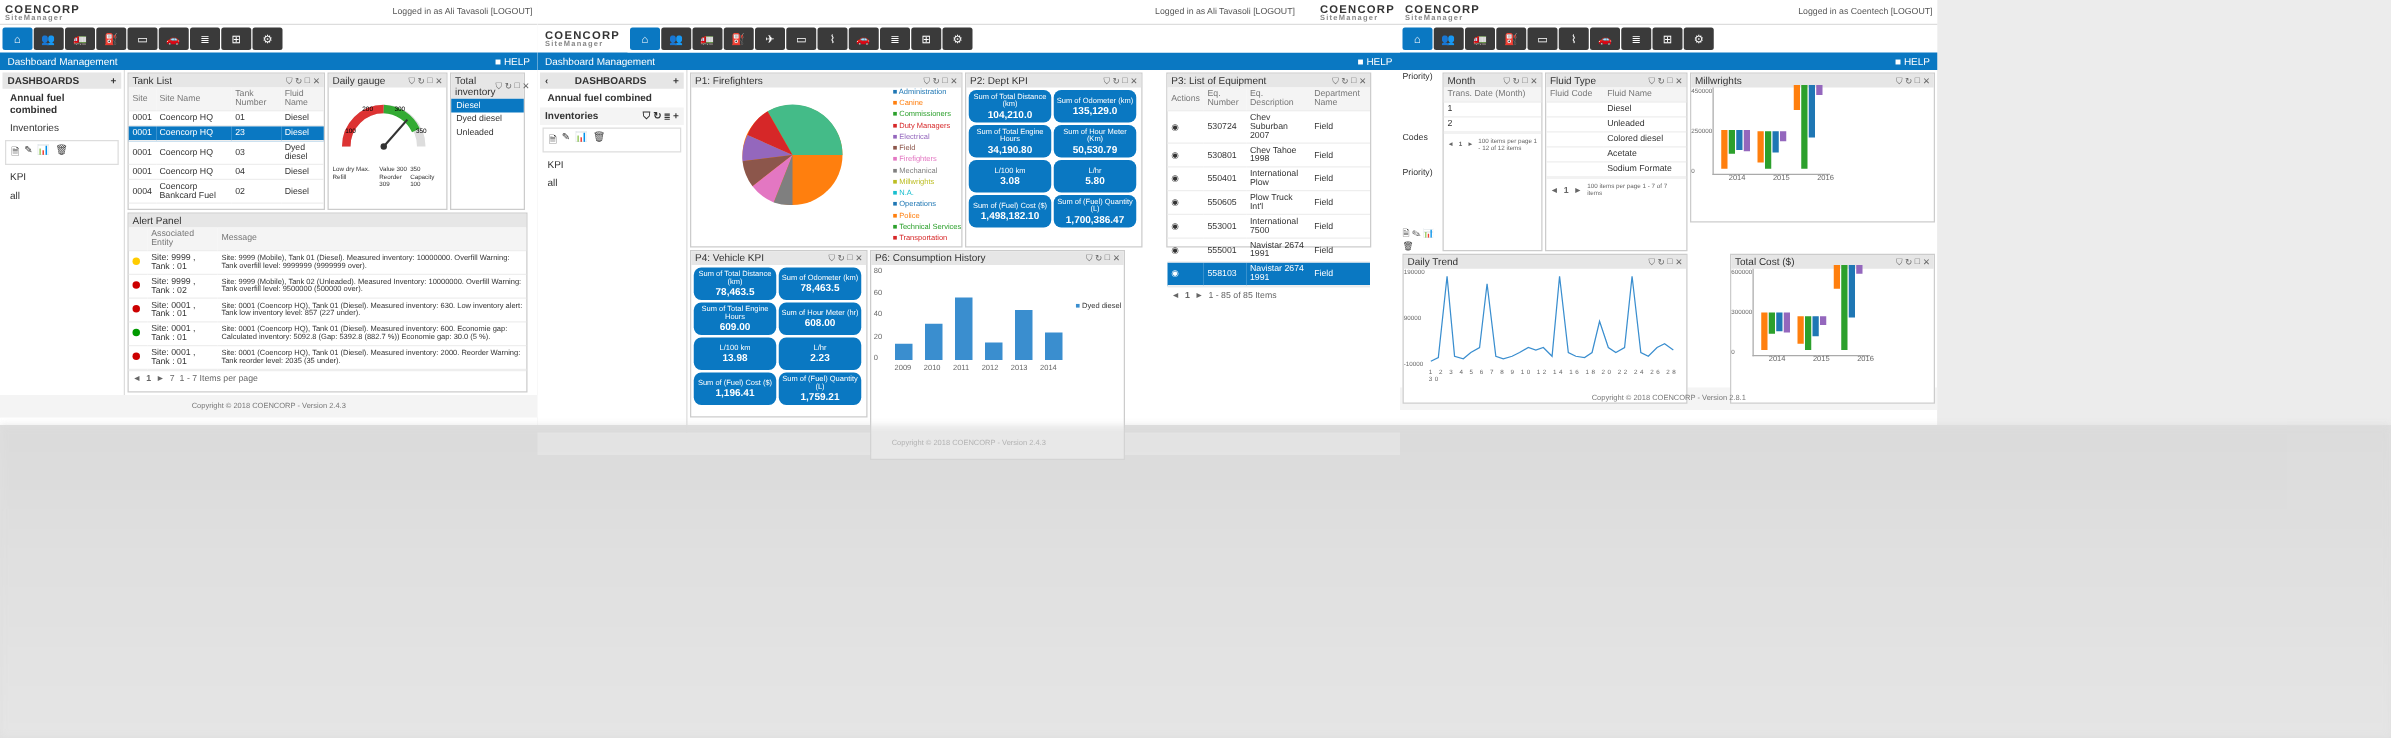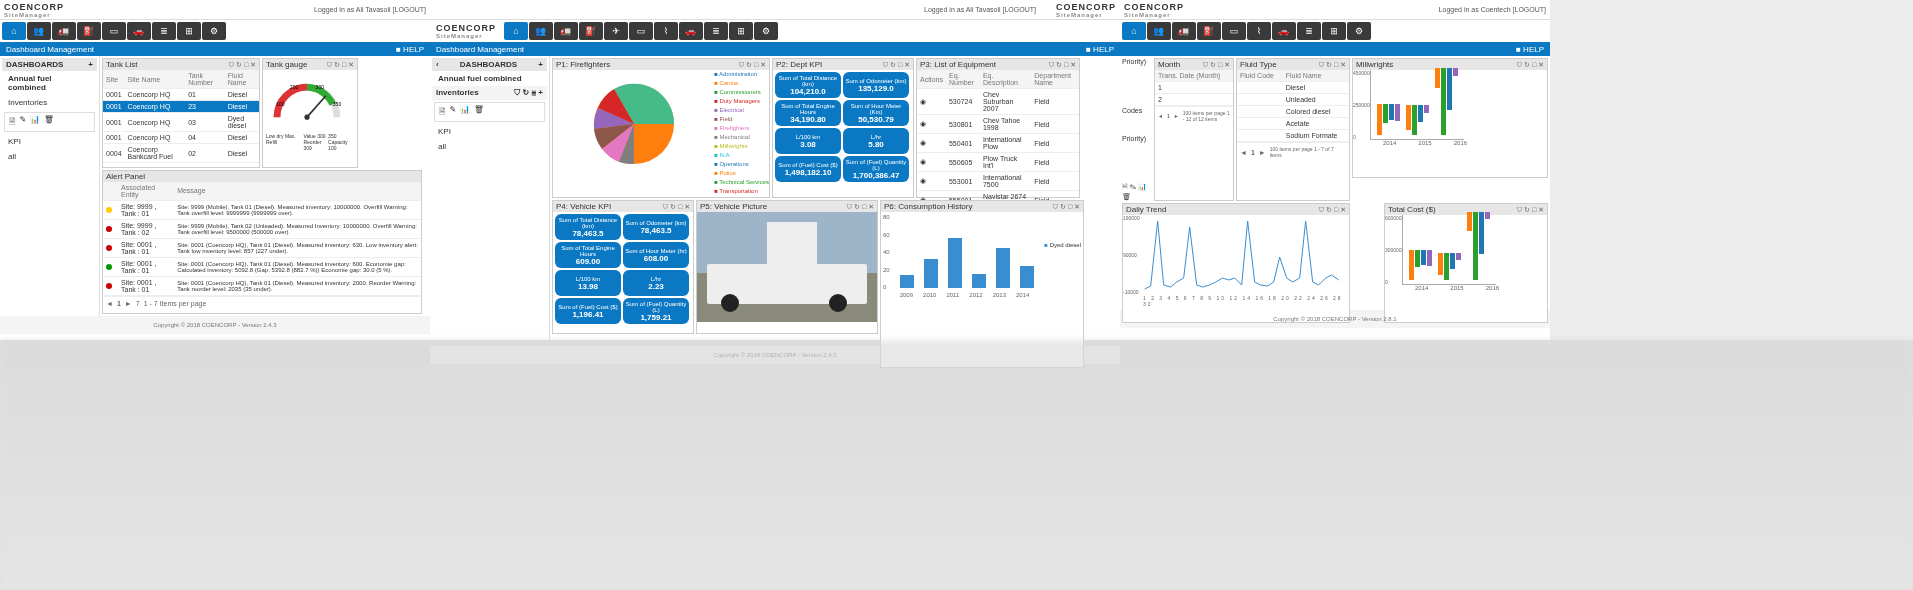--- a/index.html
+++ b/index.html
@@ -148,21 +148,21 @@
                   <td>0004</td>
                   <td>Coencorp Bankcard Fuel</td>
                   <td>02</td>
                   <td>Diesel</td>
                 </tr>
           </tbody>
             </table>
         </div>
         <div class="panel" style="width:96px;">
           <div class="ph">
-              <span>Tank gauge</span>
+              <span>Daily gauge</span>
               <span class="tools">
                 <span>⛉</span>
                 <span>↻</span>
                 <span>□</span>
                 <span>✕</span>
               </span>
             </div>
           <svg class="gauge" viewBox="0 0 100 70">
             <path d="M15 55 A35 35 0 0 1 85 55" fill="none" stroke="#ddd" stroke-width="8"></path>
             <path d="M15 55 A35 35 0 0 1 50 20" fill="none" stroke="#d33" stroke-width="8"></path>
@@ -173,20 +173,34 @@
               <text x="30" y="22" font-size="6">200</text>
               <text x="60" y="22" font-size="6">300</text>
               <text x="80" y="42" font-size="6">350</text>
           </svg>
           <div style="font-size:5px;padding:1px 3px;display:flex;justify-content:space-between;">
             <span>Low dry
 Max. Refill</span>
             <span><span>Value 300</span><br><span>Reorder 309</span></span>
             <span><span>350</span><br><span>Capacity 100</span></span>
           </div>
+        </div>
+        <div class="panel" style="width:60px;">
+          <div class="ph">
+              <span>Total inventory</span>
+              <span class="tools">
+                <span>⛉</span>
+                <span>↻</span>
+                <span>□</span>
+                <span>✕</span>
+              </span>
+            </div>
+          <div style="background:#0a78c2;color:#fff;padding:2px 4px;font-size:7px;">Diesel</div>
+          <div style="padding:2px 4px;font-size:7px;">Dyed diesel</div>
+          <div style="padding:2px 4px;font-size:7px;">Unleaded</div>
         </div>
         <div class="panel" style="width:320px;">
           <div class="ph">
               <span>Alert Panel</span>
             </div>
           <table>
             <tbody>
                 <tr>
                   <th></th>
                   <th>Associated Entity</th>
@@ -353,21 +367,21 @@
                 <span>Sum of (Fuel) Cost ($)</span>
                 <b>1,498,182.10</b>
               </div>
             <div class="kpi-chip">
                 <span>Sum of (Fuel) Quantity (L)</span>
                 <b>1,700,386.47</b>
               </div>
           </div>
         </div>
 
-        <div class="panel" style="width:164px;height:140px;">
+        <div class="panel" style="width:164px;height:140px;margin-left:17px;">
           <div class="ph">
               <span>P3: List of Equipment</span>
               <span class="tools">
                 <span>⛉</span>
                 <span>↻</span>
                 <span>□</span>
                 <span>✕</span>
               </span>
             </div>
           <table>
@@ -469,37 +483,20 @@
                 <span>Sum of (Fuel) Cost ($)</span>
                 <b>1,196.41</b>
               </div>
             <div class="kpi-chip">
                 <span>Sum of (Fuel) Quantity (L)</span>
                 <b>1,759.21</b>
               </div>
           </div>
         </div>
 
-        <div class="panel" style="width:182px;height:134px;">
-          <div class="ph">
-              <span>P5: Vehicle Picture</span>
-              <span class="tools">
-                <span>⛉</span>
-                <span>↻</span>
-                <span>□</span>
-                <span>✕</span>
-              </span>
-            </div>
-          <div class="truck">
-            <div style="position:absolute;bottom:18px;left:10px;right:10px;height:40px;background:#eee;border-radius:2px;"></div>
-            <div style="position:absolute;bottom:50px;left:70px;width:50px;height:50px;background:#eee;"></div>
-            <div style="position:absolute;bottom:10px;left:24px;width:18px;height:18px;background:#222;border-radius:50%;"></div>
-            <div style="position:absolute;bottom:10px;right:30px;width:18px;height:18px;background:#222;border-radius:50%;"></div>
-          </div>
-        </div>
 
         <div class="panel" style="width:204px;height:168px;">
           <div class="ph">
               <span>P6: Consumption History</span>
               <span class="tools">
                 <span>⛉</span>
                 <span>↻</span>
                 <span>□</span>
                 <span>✕</span>
               </span>

